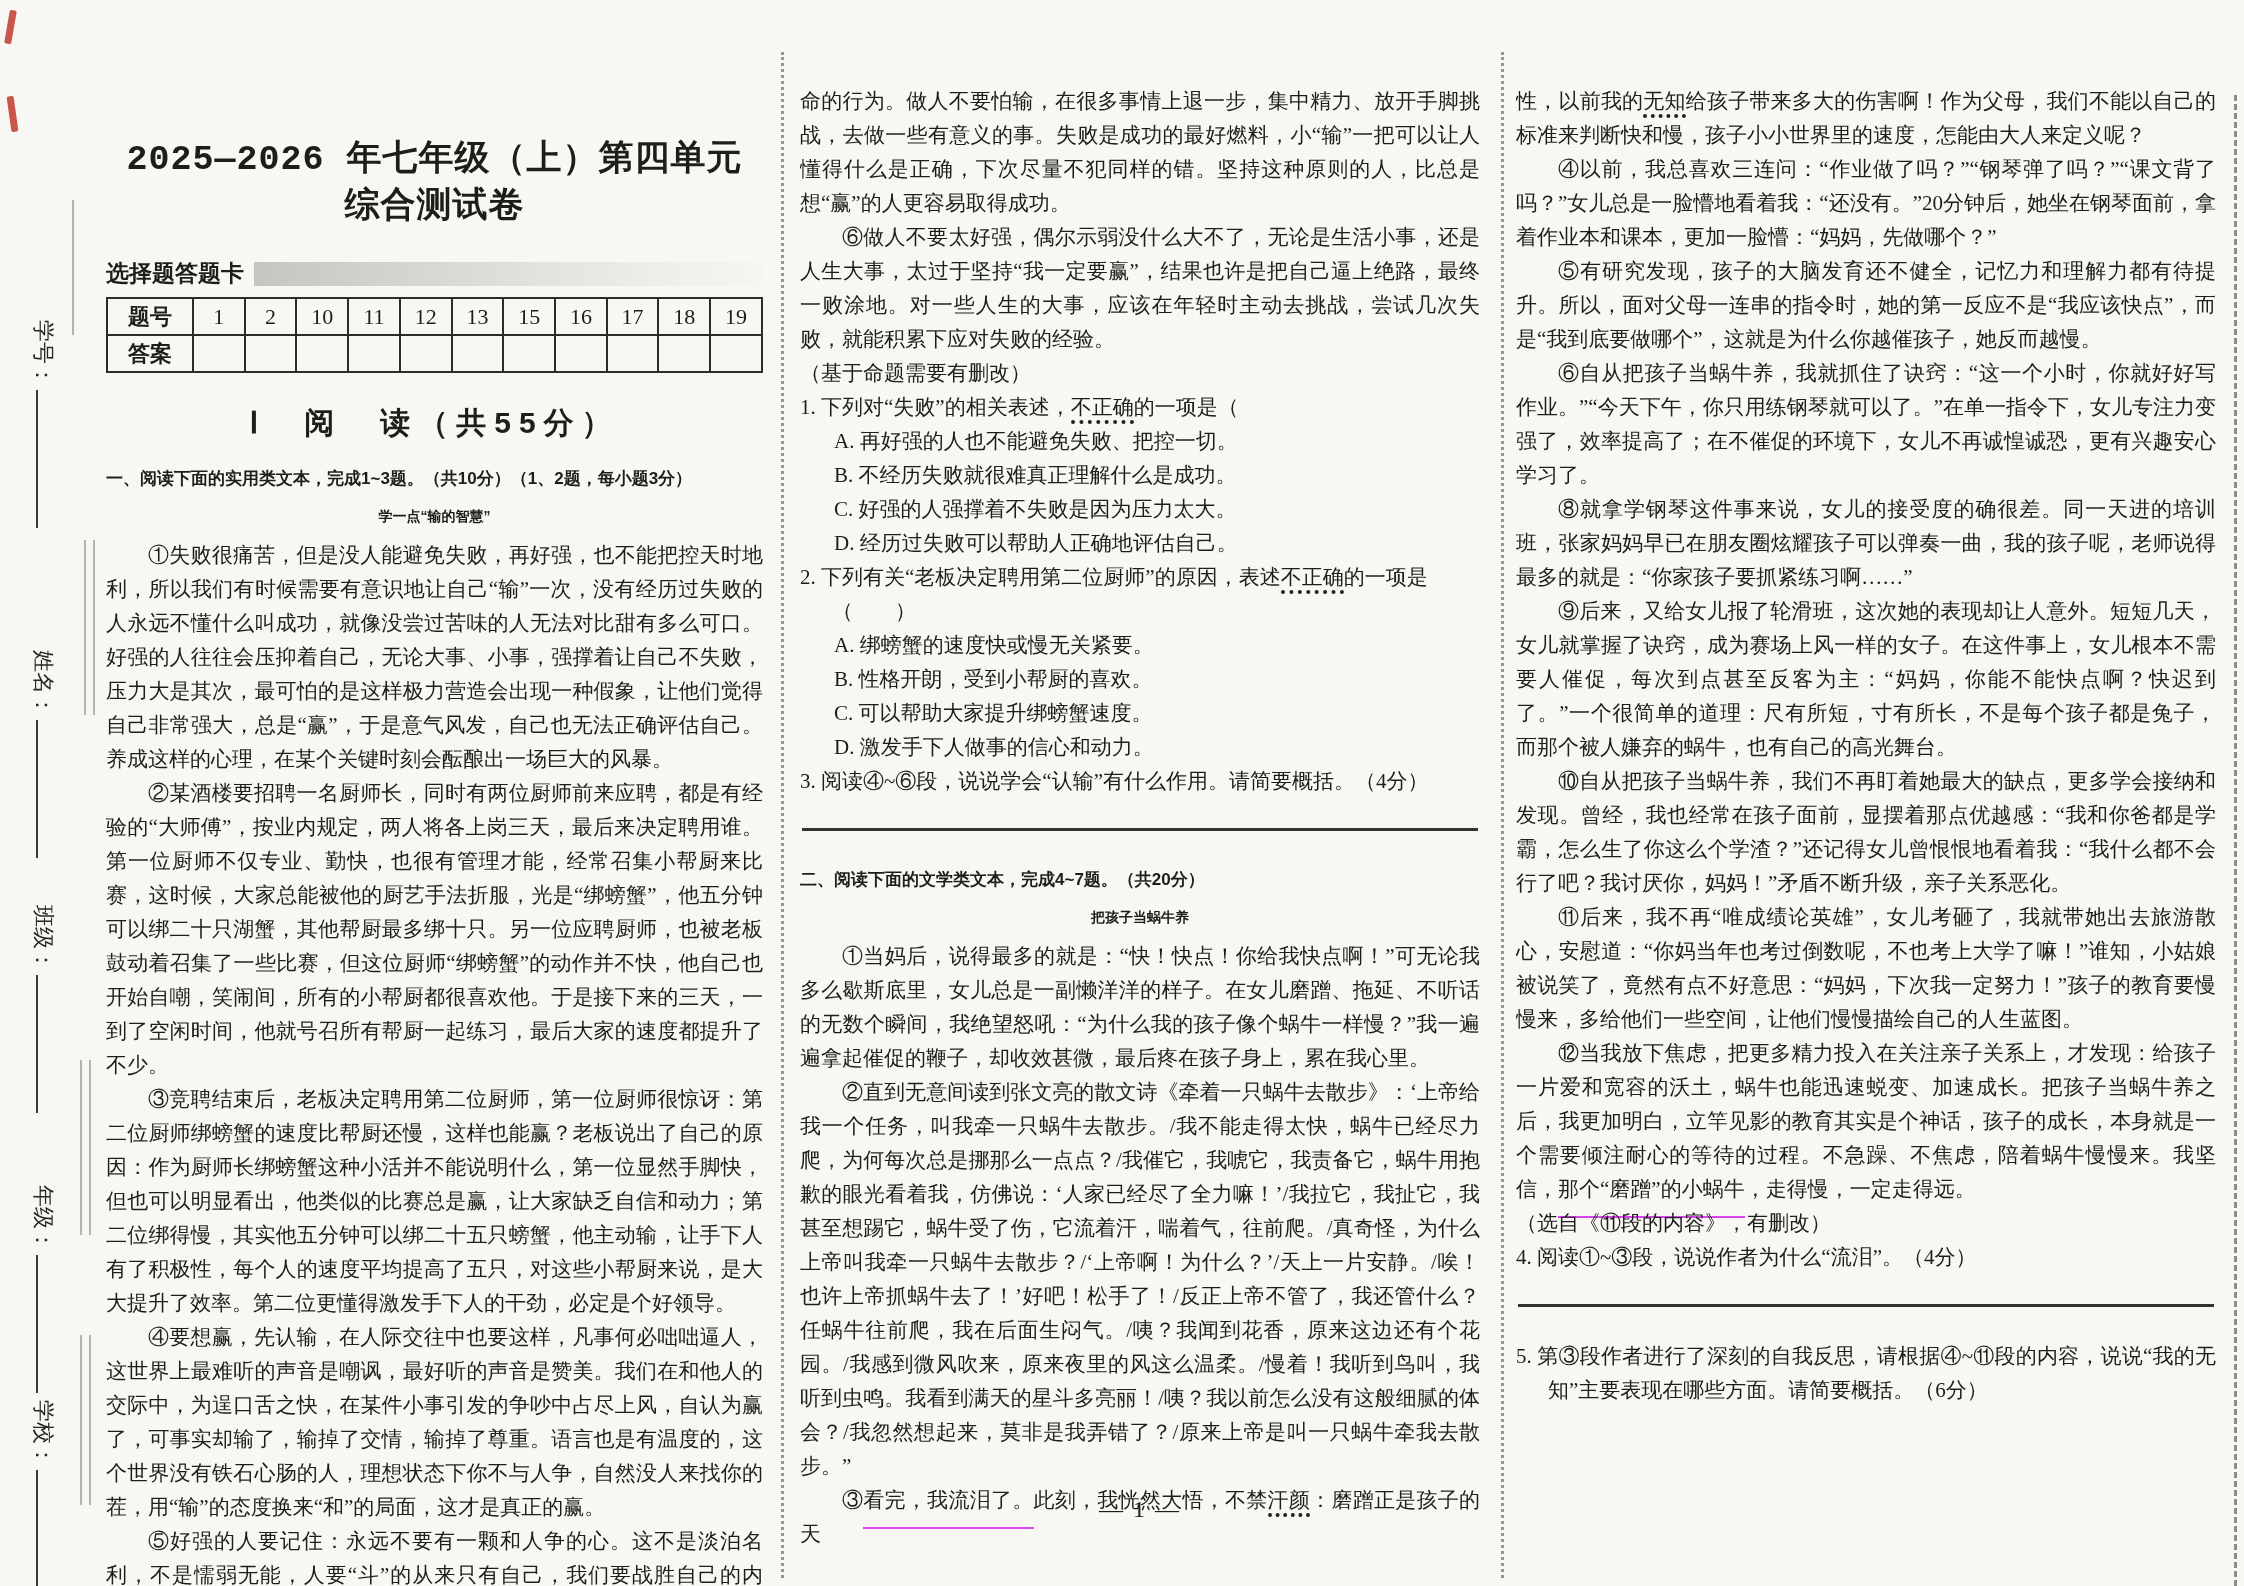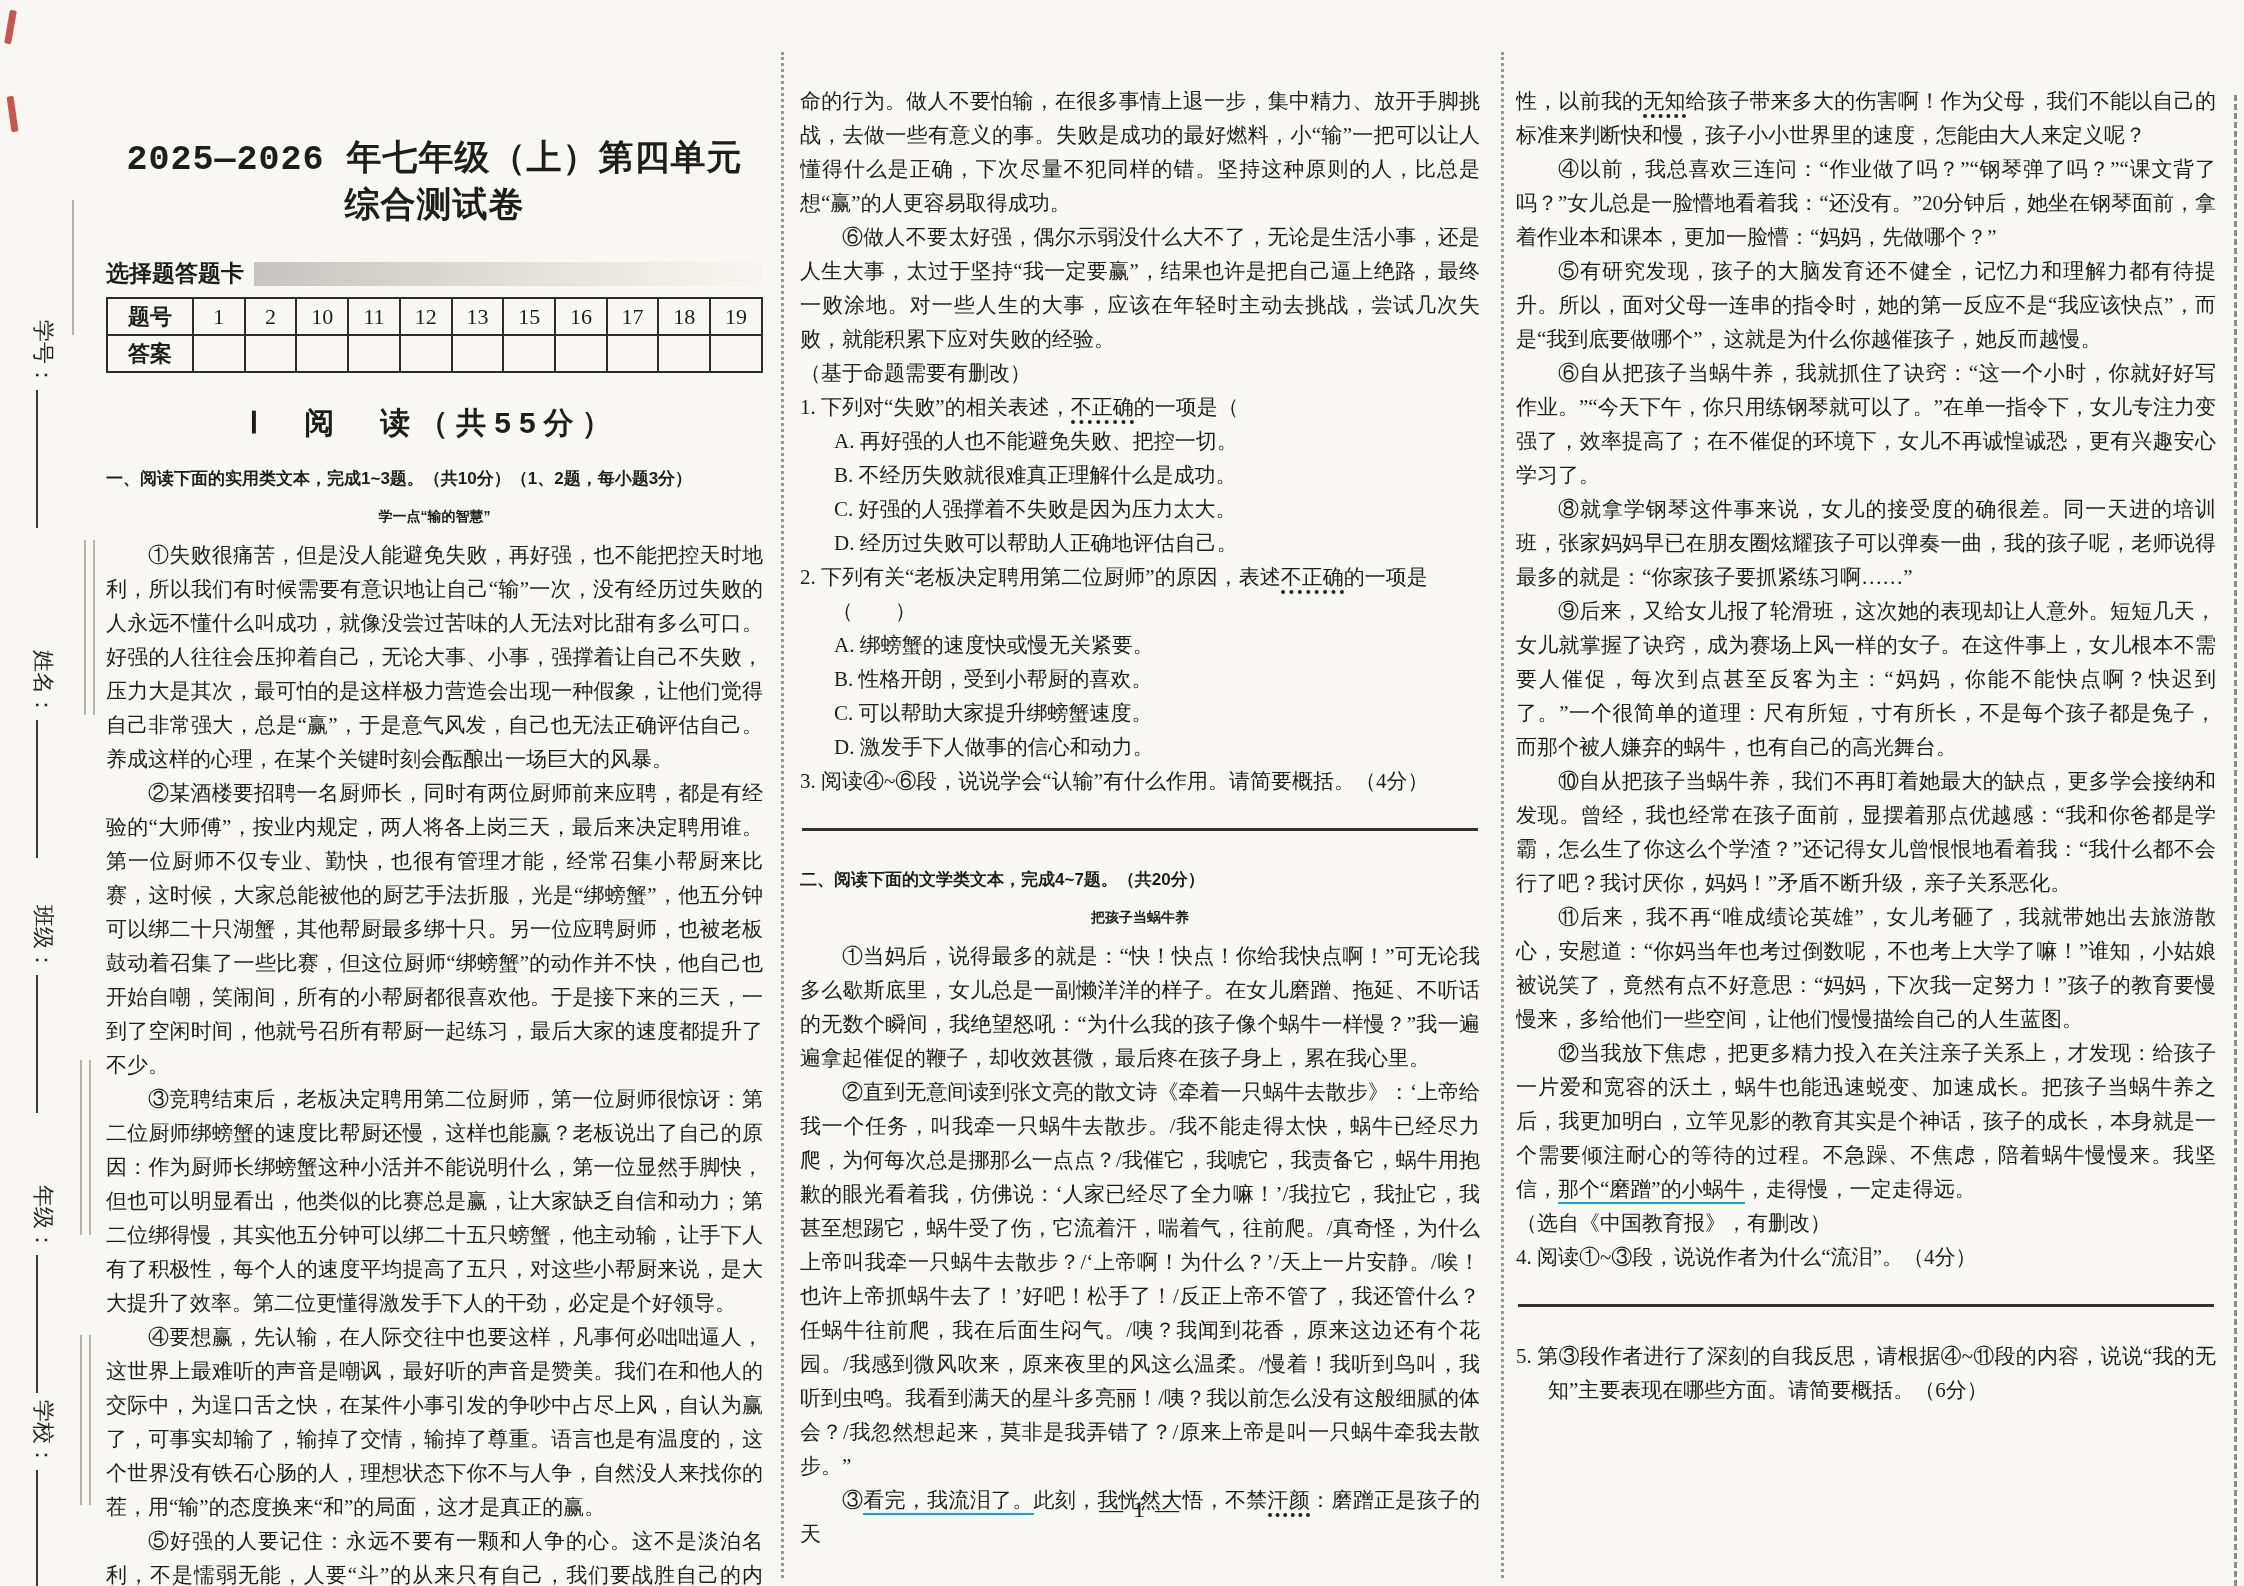--- a/index.html
+++ b/index.html
@@ -44,21 +44,21 @@
 
   .bold-line { font-family:"Liberation Sans", sans-serif; font-weight:700; font-size:17px;
     line-height:34px; white-space:nowrap; }
   .center-bold { text-align:center; font-family:"Liberation Sans", sans-serif; font-weight:700;
     font-size:14px; line-height:36px; margin:2px 0 4px 0; }
 
   p.body { margin:0; font-size:21px; line-height:34px; text-align:justify; }
   .ind { text-indent:42px; }
   .right { text-align:right; padding-right:14px; }
 
-  .u { border-bottom:2px solid #0ea5e9; padding-bottom:1px; }
+  .u { border-bottom:2px solid #d946ef; padding-bottom:15px; }
   .dots { border-bottom:4px dotted #22221f; padding-bottom:1px; }
 
   .q-block { font-size:21px; line-height:34px; }
   .q-hang { padding-left:32px; text-indent:-32px; text-align:justify; }
   .q-option { padding-left:34px; }
   .q-bracket { padding-left:32px; }
 
   .blank-line { border-bottom:3px solid #33332f; height:30px; margin:0 2px 32px 2px; }
 
   .page-number { position:absolute; left:800px; width:680px; top:1496px; text-align:center;
@@ -193,21 +193,21 @@
     <p class="body ind">④以前，我总喜欢三连问：“作业做了吗？”“钢琴弹了吗？”“课文背了吗？”女儿总是一脸懵地看着我：“还没有。”20分钟后，她坐在钢琴面前，拿着作业本和课本，更加一脸懵：“妈妈，先做哪个？”</p>
     <p class="body ind">⑤有研究发现，孩子的大脑发育还不健全，记忆力和理解力都有待提升。所以，面对父母一连串的指令时，她的第一反应不是“我应该快点”，而是“我到底要做哪个”，这就是为什么你越催孩子，她反而越慢。</p>
     <p class="body ind">⑥自从把孩子当蜗牛养，我就抓住了诀窍：“这一个小时，你就好好写作业。”“今天下午，你只用练钢琴就可以了。”在单一指令下，女儿专注力变强了，效率提高了；在不催促的环境下，女儿不再诚惶诚恐，更有兴趣安心学习了。</p>
     <p class="body ind">⑧就拿学钢琴这件事来说，女儿的接受度的确很差。同一天进的培训班，张家妈妈早已在朋友圈炫耀孩子可以弹奏一曲，我的孩子呢，老师说得最多的就是：“你家孩子要抓紧练习啊……”</p>
     <p class="body ind">⑨后来，又给女儿报了轮滑班，这次她的表现却让人意外。短短几天，女儿就掌握了诀窍，成为赛场上风一样的女子。在这件事上，女儿根本不需要人催促，每次到点甚至反客为主：“妈妈，你能不能快点啊？快迟到了。”一个很简单的道理：尺有所短，寸有所长，不是每个孩子都是兔子，而那个被人嫌弃的蜗牛，也有自己的高光舞台。</p>
     <p class="body ind">⑩自从把孩子当蜗牛养，我们不再盯着她最大的缺点，更多学会接纳和发现。曾经，我也经常在孩子面前，显摆着那点优越感：“我和你爸都是学霸，怎么生了你这么个学渣？”还记得女儿曾恨恨地看着我：“我什么都不会行了吧？我讨厌你，妈妈！”矛盾不断升级，亲子关系恶化。</p>
     <p class="body ind">⑪后来，我不再“唯成绩论英雄”，女儿考砸了，我就带她出去旅游散心，安慰道：“你妈当年也考过倒数呢，不也考上大学了嘛！”谁知，小姑娘被说笑了，竟然有点不好意思：“妈妈，下次我一定努力！”孩子的教育要慢慢来，多给他们一些空间，让他们慢慢描绘自己的人生蓝图。</p>
 
     <p class="body ind"><span>⑫当我放下焦虑，把更多精力投入在关注亲子关系上，才发现：给孩子一片爱和宽容的沃土，蜗牛也能迅速蜕变、加速成长。把孩子当蜗牛养之后，我更加明白，立竿见影的教育其实是个神话，孩子的成长，本身就是一个需要倾注耐心的等待的过程。不急躁、不焦虑，陪着蜗牛慢慢来。我坚信，</span><span class="u">那个“磨蹭”的小蜗牛</span><span>，走得慢，一定走得远。</span></p>
 
-    <p class="body right">（选自《中国教育报》，有删改）</p>
+    <p class="body right">（选自《⑪段的内容》，有删改）</p>
 
     <div class="q-block q-hang">4. 阅读①~③段，说说作者为什么“流泪”。（4分）</div>
     <div class="blank-line"></div>
 
     <div class="q-block q-hang">5. 第③段作者进行了深刻的自我反思，请根据④~⑪段的内容，说说“我的无知”主要表现在哪些方面。请简要概括。（6分）</div>
   </div>
 
   <div class="page-number">— 1 —</div>
 
 </div>

